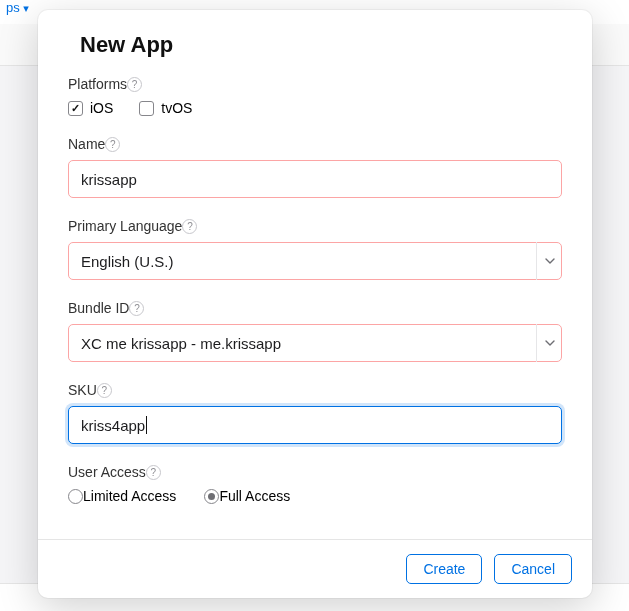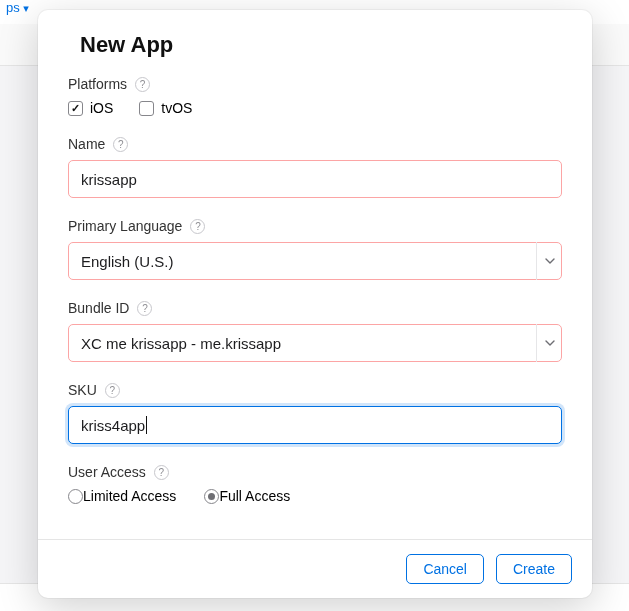--- a/index.html
+++ b/index.html
@@ -63,21 +63,21 @@
     font-weight: 600;
     margin: 0 0 18px 12px;
     color: #111;
   }
   .field {
     margin-bottom: 20px;
   }
   .field-label-row {
     display: flex;
     align-items: center;
-    gap: 8px;
+    gap: 0;
     margin-bottom: 8px;
   }
   .field-label {
     font-size: 14px;
     color: #333;
   }
   .help-icon {
     width: 15px;
     height: 15px;
     border-radius: 50%;
@@ -310,16 +310,16 @@
         <label class="radio">
           <span class="radio-dot on"></span>
           <span>Full Access</span>
         </label>
       </div>
     </div>
 
   </div>
 
   <div class="modal-footer">
+    <button class="btn">Create</button>
     <button class="btn">Cancel</button>
-    <button class="btn">Create</button>
   </div>
 </div>
 
 </body></html>

